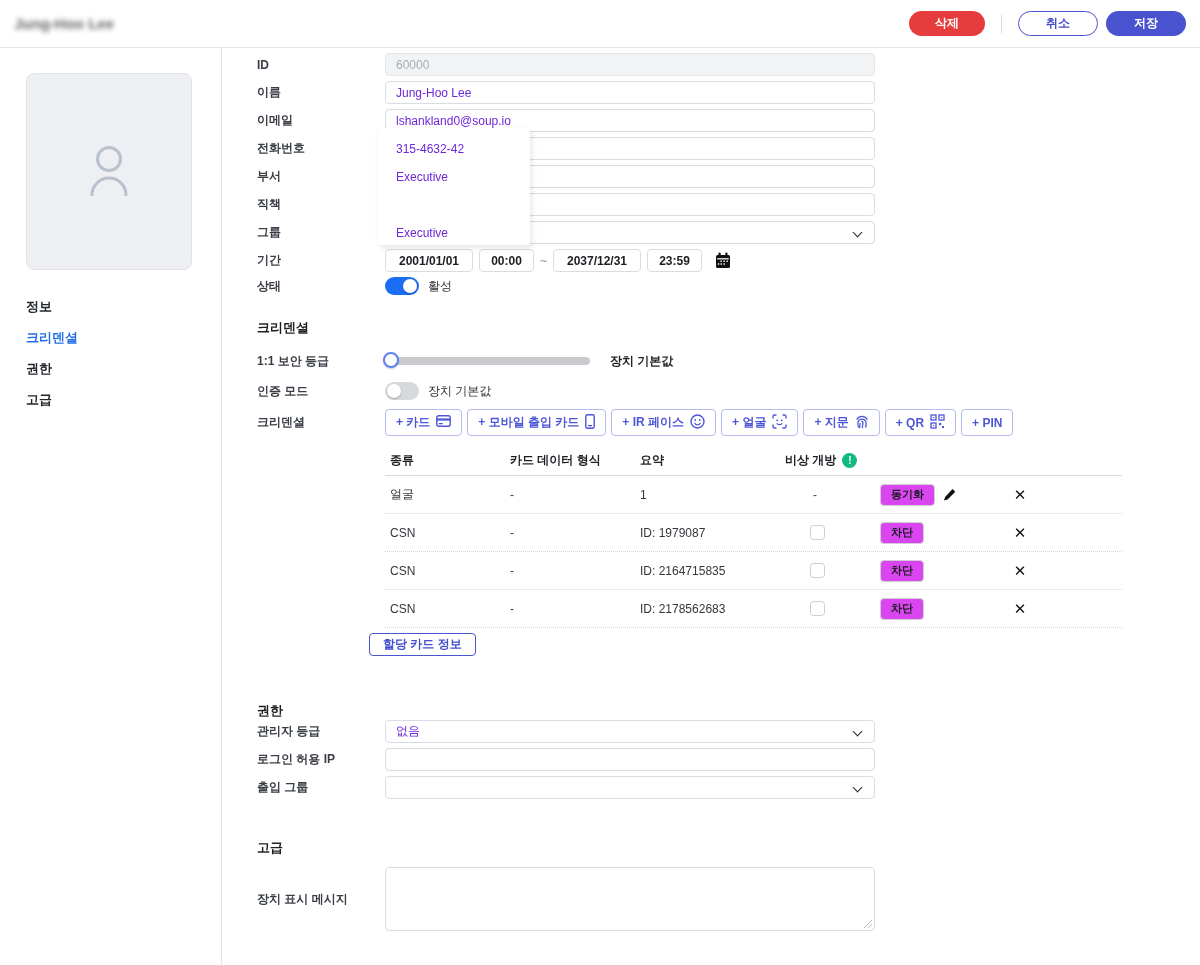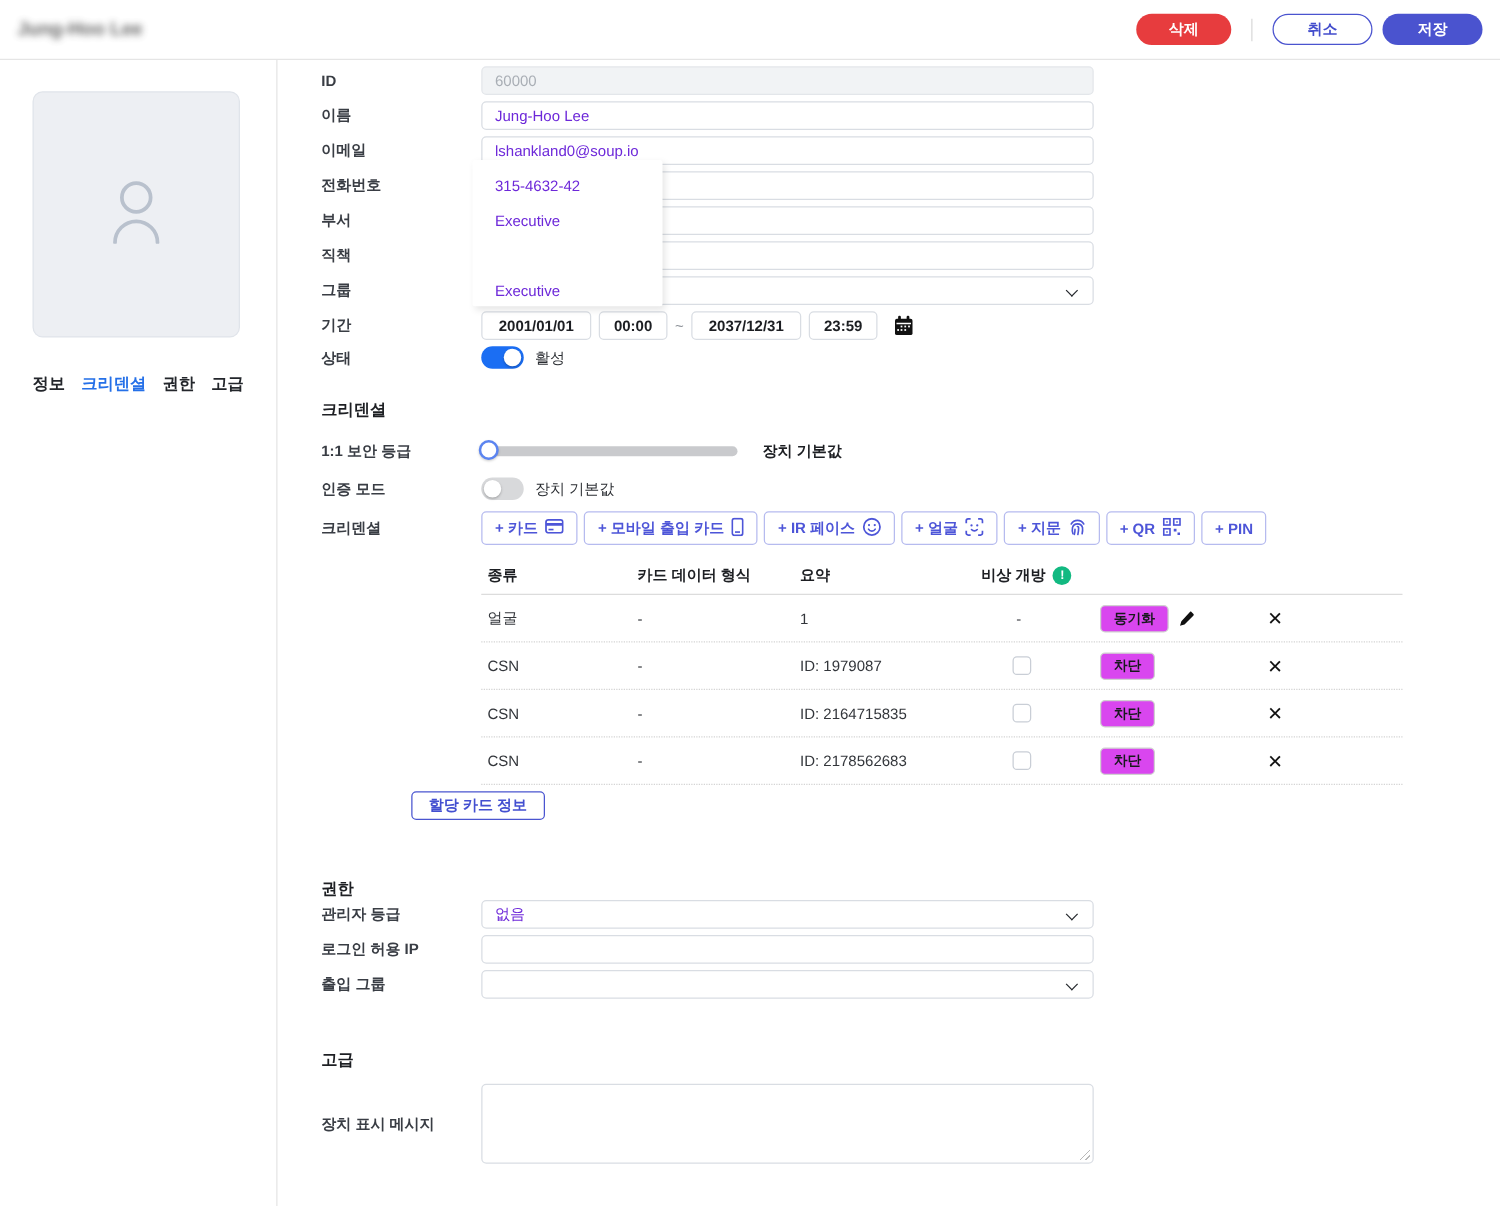--- a/index.html
+++ b/index.html
@@ -19,21 +19,21 @@
   .vdiv { width:1px; height:18px; background:#d9d9d9; margin:0 8px; }
 
   
   .body-wrap { display:flex; height:917px; }
   aside { width:222px; border-right:1px solid #e5e5e5; padding:25px 0 0 26px; flex:none; }
   main { flex:1; padding:5px 0 0 35px; position:relative; }
 
   
   .avatar-box { width:166px; height:197px; background:#edeff3; border:1px solid #e0e4ea;
     border-radius:8px; display:flex; align-items:center; justify-content:center; }
-  .side-menu { margin-top:28px; display:flex; flex-direction:row; gap:13px; }
+  .side-menu { margin-top:28px; display:flex; flex-direction:column; gap:13px; }
   .side-item { font-size:13px; font-weight:600; color:#23262b; cursor:pointer; }
   .side-item.active { color:#2570e8; }
 
   
   .frow { display:flex; align-items:center; margin-bottom:5px; }
   .flabel { width:128px; flex:none; font-size:12px; font-weight:600; color:#393d44; }
   .tbox { width:490px; height:23px; border:1px solid #d9dde3; border-radius:4px;
     display:flex; align-items:center; padding:0 10px; font-size:12px; color:#6d28d9;
     background:#fff; position:relative; }
   .tbox.disabled { background:#f1f3f5; border-color:#e3e6ea; color:#a9aeb5; }
@@ -86,21 +86,21 @@
     font-size:10px; font-weight:700; display:flex; align-items:center; justify-content:center; }
   .chk { width:15px; height:15px; border:1px solid #c9ced6; border-radius:3.5px; background:#fff;
     margin-left:25px; cursor:pointer; }
   .dash-c { margin-left:28px; color:#44474c; }
   .mini-btn { height:22px; padding:0 10px; border:1px solid #d0d0d0; border-radius:4px; background:#d946ef;
     font-size:11px; font-weight:700; color:#17191c; display:flex; align-items:center; cursor:pointer; }
   .pencil { margin-left:7px; cursor:pointer; display:flex; }
   .x-btn { margin-left:10px; font-size:15px; font-weight:700; color:#111; cursor:pointer;
     width:20px; text-align:center; }
 
-  .assigned-btn { margin-top:5px; margin-left:72px; height:23px; padding:0 13px;
+  .assigned-btn { margin-top:5px; margin-left:112px; height:23px; padding:0 13px;
     border:1px solid #4a55d0; border-radius:4px; background:#fff; color:#434fd0;
     font-size:12px; font-weight:700; display:inline-flex; align-items:center; cursor:pointer; }
 
   .perm-rows { }
   textarea.msgbox, .msgbox { width:490px; height:64px; border:1px solid #d9dde3; border-radius:4px;
     resize:none; position:relative; }
   .grip { position:absolute; right:2px; bottom:2px; width:10px; height:10px;
     background:repeating-linear-gradient(135deg, transparent 0 2px, #b9b9b9 2px 3px); 
     clip-path:polygon(100% 0, 100% 100%, 0 100%); }
   .adv-row { display:flex; align-items:center; margin-top:10px; }

